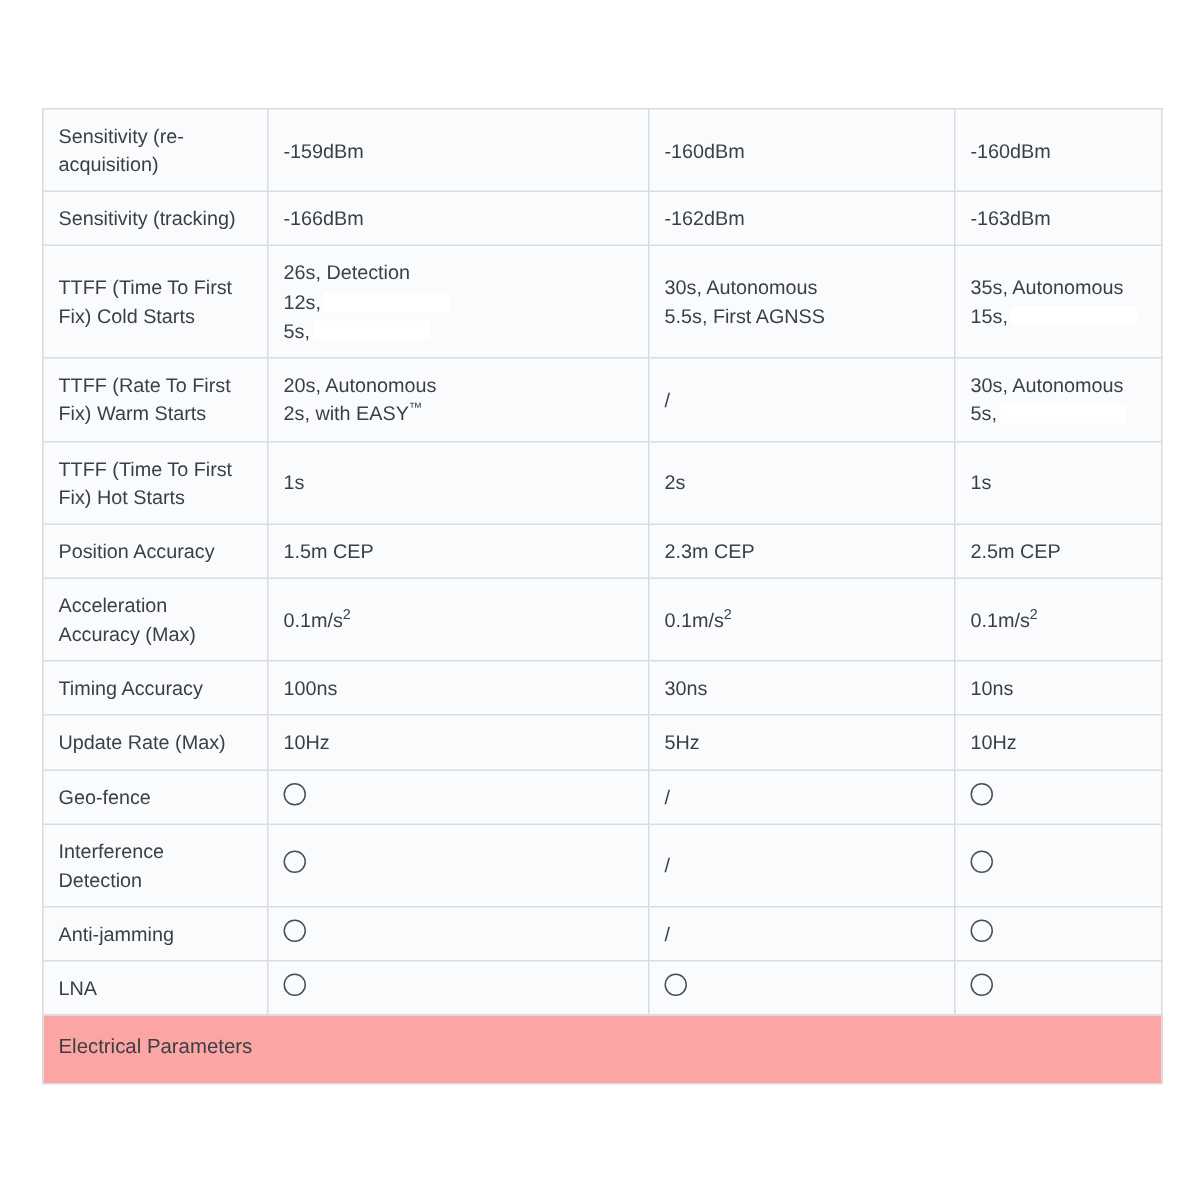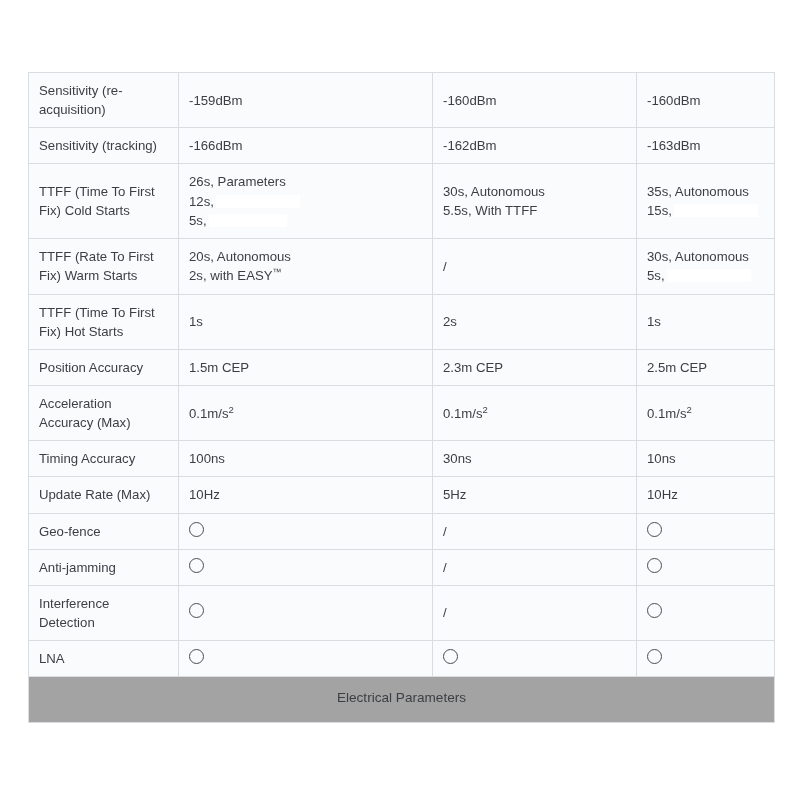--- a/index.html
+++ b/index.html
@@ -52,26 +52,25 @@
     padding-left: 9px;
     padding-right: 6px;
   }
 
   td.value-cell {
     padding-left: 11px;
   }
 
   
   tr.section-row td {
-    text-align: center;
     padding-top: 11px;
     padding-bottom: 14px;
     font-size: 13.6px;
     color: #3b3f44;
-    background: #a3a3a3;
+    background: #fca5a5;
   }
 
   
   .circle-mark {
     display: inline-block;
     width: 13px;
     height: 13px;
     border: 1.7px solid #4a4e54;
     border-radius: 50%;
     background: transparent;
@@ -115,27 +114,27 @@
         </tr>
         <tr>
           <td class="param-cell"><span>Sensitivity (tracking)</span></td>
           <td class="value-cell"><span>-166dBm</span></td>
           <td class="value-cell"><span>-162dBm</span></td>
           <td class="value-cell"><span>-163dBm</span></td>
         </tr>
         <tr>
           <td class="param-cell"><span>TTFF (Time To First Fix) Cold Starts</span></td>
           <td class="value-cell">
-            <span class="line"><span>26s, Parameters</span></span>
+            <span class="line"><span>26s, Detection</span></span>
             <span class="line"><span>12s,</span><span class="redact w-mid"></span></span>
             <span class="line"><span>5s,</span><span class="redact w-narrow"></span></span>
           </td>
           <td class="value-cell">
             <span class="line"><span>30s, Autonomous</span></span>
-            <span class="line"><span>5.5s, With TTFF</span></span>
+            <span class="line"><span>5.5s, First AGNSS</span></span>
           </td>
           <td class="value-cell">
             <span class="line"><span>35s, Autonomous</span></span>
             <span class="line"><span>15s,</span><span class="redact w-mid"></span></span>
           </td>
         </tr>
         <tr>
           <td class="param-cell"><span>TTFF (Rate To First Fix) Warm Starts</span></td>
           <td class="value-cell">
             <span class="line"><span>20s, Autonomous</span></span>
@@ -177,27 +176,27 @@
           <td class="value-cell"><span>5Hz</span></td>
           <td class="value-cell"><span>10Hz</span></td>
         </tr>
         <tr>
           <td class="param-cell"><span>Geo-fence</span></td>
           <td class="value-cell"><span class="circle-mark"></span></td>
           <td class="value-cell"><span>/</span></td>
           <td class="value-cell"><span class="circle-mark"></span></td>
         </tr>
         <tr>
+          <td class="param-cell"><span>Interference Detection</span></td>
+          <td class="value-cell"><span class="circle-mark"></span></td>
+          <td class="value-cell"><span>/</span></td>
+          <td class="value-cell"><span class="circle-mark"></span></td>
+        </tr>
+        <tr>
           <td class="param-cell"><span>Anti-jamming</span></td>
-          <td class="value-cell"><span class="circle-mark"></span></td>
-          <td class="value-cell"><span>/</span></td>
-          <td class="value-cell"><span class="circle-mark"></span></td>
-        </tr>
-        <tr>
-          <td class="param-cell"><span>Interference Detection</span></td>
           <td class="value-cell"><span class="circle-mark"></span></td>
           <td class="value-cell"><span>/</span></td>
           <td class="value-cell"><span class="circle-mark"></span></td>
         </tr>
         <tr>
           <td class="param-cell"><span>LNA</span></td>
           <td class="value-cell"><span class="circle-mark"></span></td>
           <td class="value-cell"><span class="circle-mark"></span></td>
           <td class="value-cell"><span class="circle-mark"></span></td>
         </tr>

